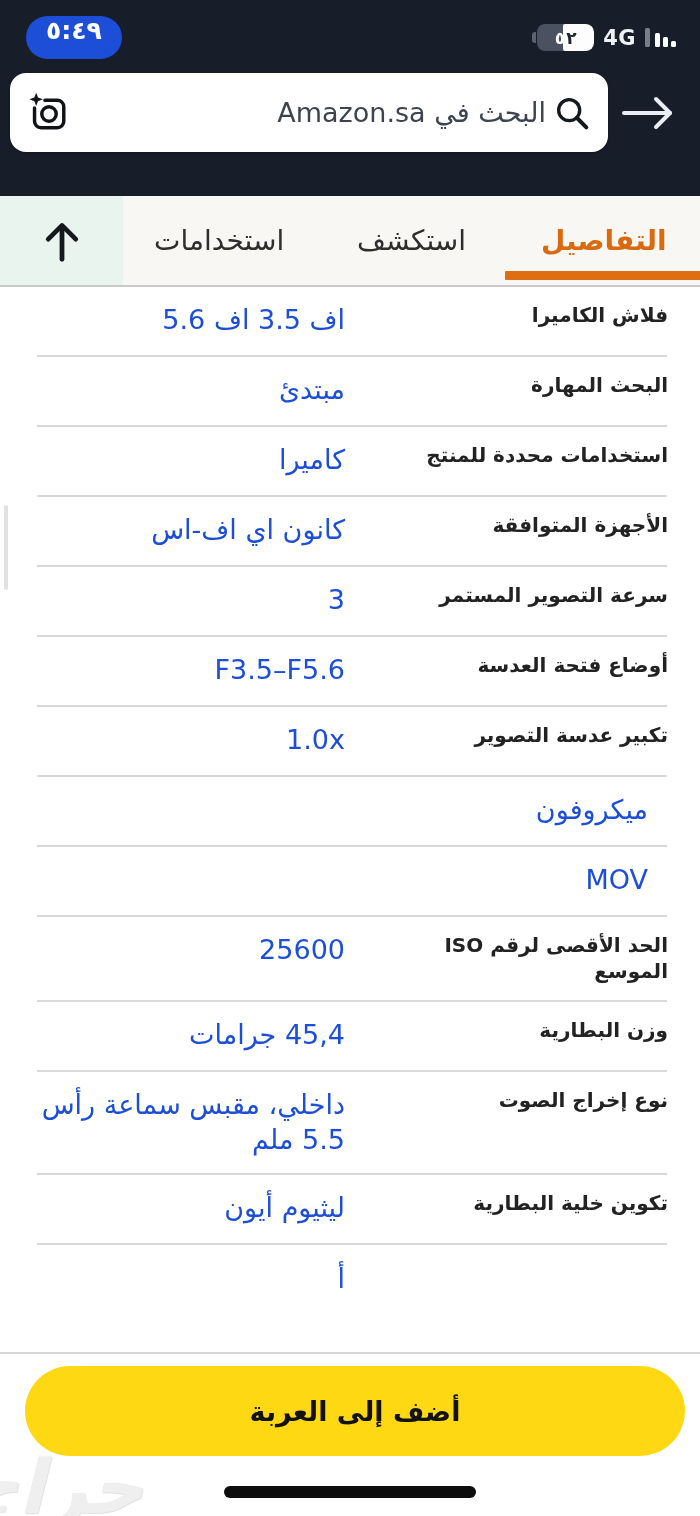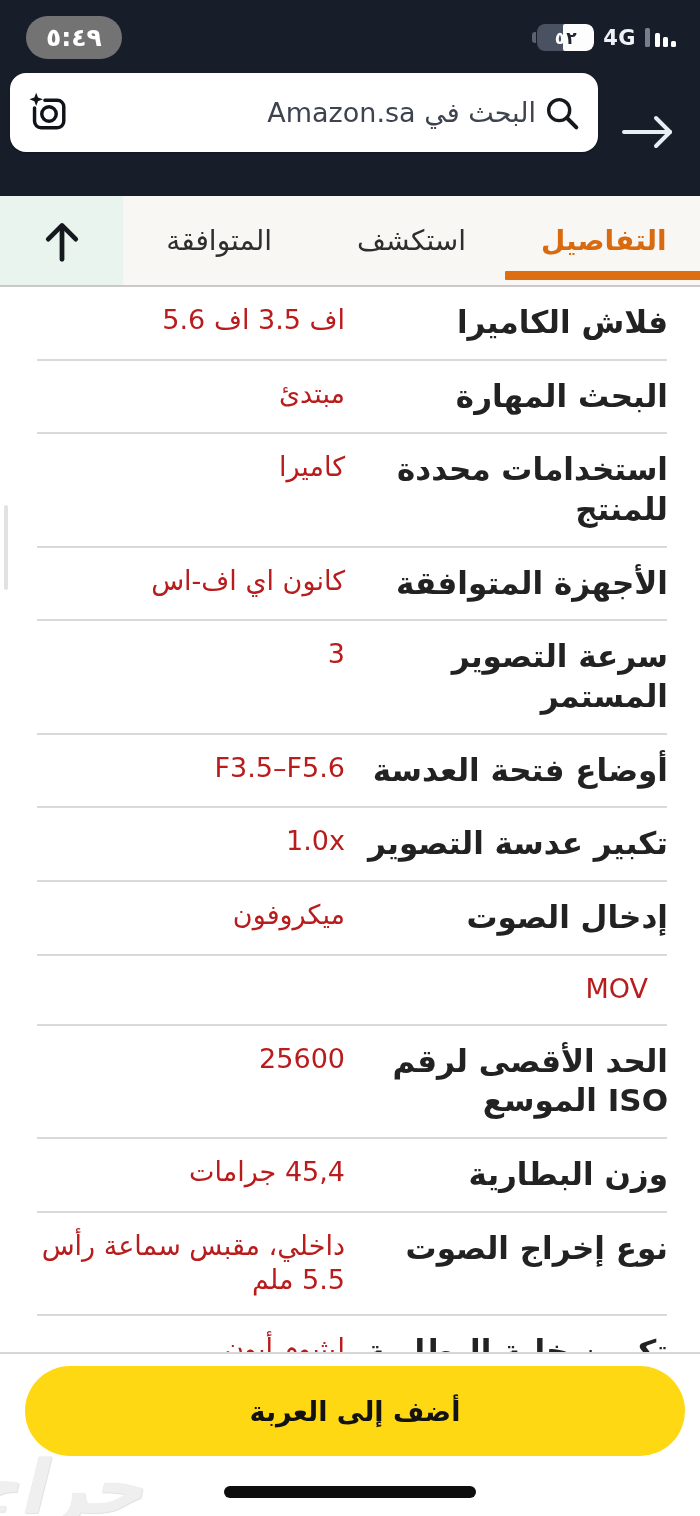--- a/index.html
+++ b/index.html
@@ -17,47 +17,47 @@
   .battery-text { position:absolute; inset:0; display:flex; align-items:center; justify-content:center; font-size:17px; font-weight:bold; direction:ltr; }
   .bat-tens { color:#ffffff; margin-right:1px; }
   .bat-ones { color:#20242c; }
   .net-label { color:#eef1f6; font-size:21px; font-weight:600; letter-spacing:.5px; }
   .signal { display:flex; align-items:flex-end; gap:3px; height:19px; }
   .signal i { display:block; width:5px; border-radius:1.5px; background:#ffffff; }
   .signal .b1 { height:19px; background:#777e8c; margin-right:2px; }
   .signal .b2 { height:14px; }
   .signal .b3 { height:10px; }
   .signal .b4 { height:6px; }
-  .time-pill { background:#737373; color:#ffffff; border-radius:22px; height:43px; min-width:96px;
-               display:flex; align-items:center; justify-content:center; font-size:25px; font-weight:600; }
-
-  
-  .search-row { display:flex; align-items:flex-end; margin-top:14px; padding:0 12px 0 0; gap:12px; }
+  .time-pill { background:#1d4ed8; color:#ffffff; border-radius:22px; height:43px; min-width:96px;
+               display:flex; justify-content:center; font-size:25px; font-weight:600; }
+
+  
+  .search-row { display:flex; align-items:center; margin-top:14px; padding:0 12px 0 0; gap:2px; }
   .go-arrow { width:78px; display:flex; align-items:center; justify-content:center; flex:0 0 auto; }
   .search-field { flex:1; height:79px; background:#ffffff; border-radius:16px; display:flex; align-items:center;
                   padding:0 16px 0 16px; margin-left:10px; box-shadow:0 1px 2px rgba(0,0,0,.25); }
   .search-placeholder { font-size:27px; color:#3d4450; margin-right:6px; white-space:nowrap; }
   .camera-icon { margin-right:auto; display:flex; align-items:center; }
 
   
   .tab-bar { position:absolute; top:196px; right:0; left:0; height:91px; background:#f8f7f4; display:flex;
              border-bottom:2px solid #c9c9c9; box-shadow:0 3px 4px rgba(0,0,0,.10); }
   .tabs { flex:1; display:flex; align-items:center; }
   .tab { flex:1; position:relative; height:100%; display:flex; align-items:center; justify-content:center;
          font-size:28px; color:#2e2e2e; cursor:pointer; }
   .tab.active { color:#d96a0f; font-weight:600; }
   .tab .underline { position:absolute; bottom:5px; right:50%; transform:translateX(50%); width:198px; height:9px;
                     background:#de6e12; border-radius:1px; }
   .scroll-top { flex:0 0 123px; background:#e9f4ee; display:flex; align-items:center; justify-content:center; cursor:pointer; }
 
   
   .spec-table { position:absolute; top:287px; right:0; left:0; height:1065px; overflow:hidden; background:#ffffff; }
   .spec-row { display:flex; align-items:flex-start; padding:16px 32px 16px 37px; min-height:68px; }
-  .spec-label { flex:0 0 303px; font-size:31px; font-weight:600; color:#222222; line-height:1.28; }
-  .spec-value { flex:1; font-size:27px; color:#b91c1c; line-height:1.28; padding-right:20px; text-align:start; }
+  .spec-label { flex:0 0 303px; font-size:20px; font-weight:600; color:#222222; line-height:1.28; }
+  .spec-value { flex:1; font-size:27px; color:#1d4ed8; line-height:1.28; padding-right:20px; text-align:start; }
   .sep { height:2px; background:#d9d9d9; margin:0 33px 0 37px; }
   .partial-row .spec-value { padding-top:1px; }
   .partial-row { padding-top:16px; padding-bottom:0; min-height:0; }
 
   .scrollbar-thumb { position:absolute; left:4px; top:505px; width:4px; height:85px; background:#e2e2e2; border-radius:2px; }
 
   
   .bottom-bar { position:absolute; bottom:0; right:0; left:0; height:164px; background:#ffffff;
                 border-top:2px solid #d6d6d6; z-index:5;padding-left:10px; }
   .cart-btn { display:block; margin:12px auto 0 auto; width:660px; height:90px; background:#ffd814; border:none;
@@ -126,21 +126,21 @@
 <nav class="tab-bar">
   <div class="tabs">
     <div class="tab active">
       <span>التفاصيل</span>
       <span class="underline"></span>
     </div>
     <div class="tab">
         <span>استكشف</span>
       </div>
     <div class="tab">
-        <span>المتوافقة</span>
+        <span>استخدامات</span>
       </div>
   </div>
   <div class="scroll-top">
     <svg width="44" height="48" viewBox="0 0 24 26" fill="none">
       <line x1="12" y1="23" x2="12" y2="5" stroke="#15181d" stroke-width="2.6" stroke-linecap="round"></line>
       <polyline points="4.5,12 12,4.5 19.5,12" stroke="#15181d" stroke-width="2.6" fill="none" stroke-linecap="round" stroke-linejoin="round"></polyline>
     </svg>
   </div>
 </nav>
 
@@ -174,21 +174,20 @@
     <div class="spec-label">أوضاع فتحة العدسة</div>
     <div class="spec-value">F3.5–F5.6</div>
   </div>
   <div class="sep"></div>
   <div class="spec-row">
     <div class="spec-label">تكبير عدسة التصوير</div>
     <div class="spec-value">1.0x</div>
   </div>
   <div class="sep"></div>
   <div class="spec-row">
-    <div class="spec-label">إدخال الصوت</div>
     <div class="spec-value">ميكروفون</div>
   </div>
   <div class="sep"></div>
   <div class="spec-row">
     <div class="spec-value">MOV</div>
   </div>
   <div class="sep"></div>
   <div class="spec-row">
     <div class="spec-label">الحد الأقصى لرقم ISO الموسع</div>
     <div class="spec-value">25600</div>

